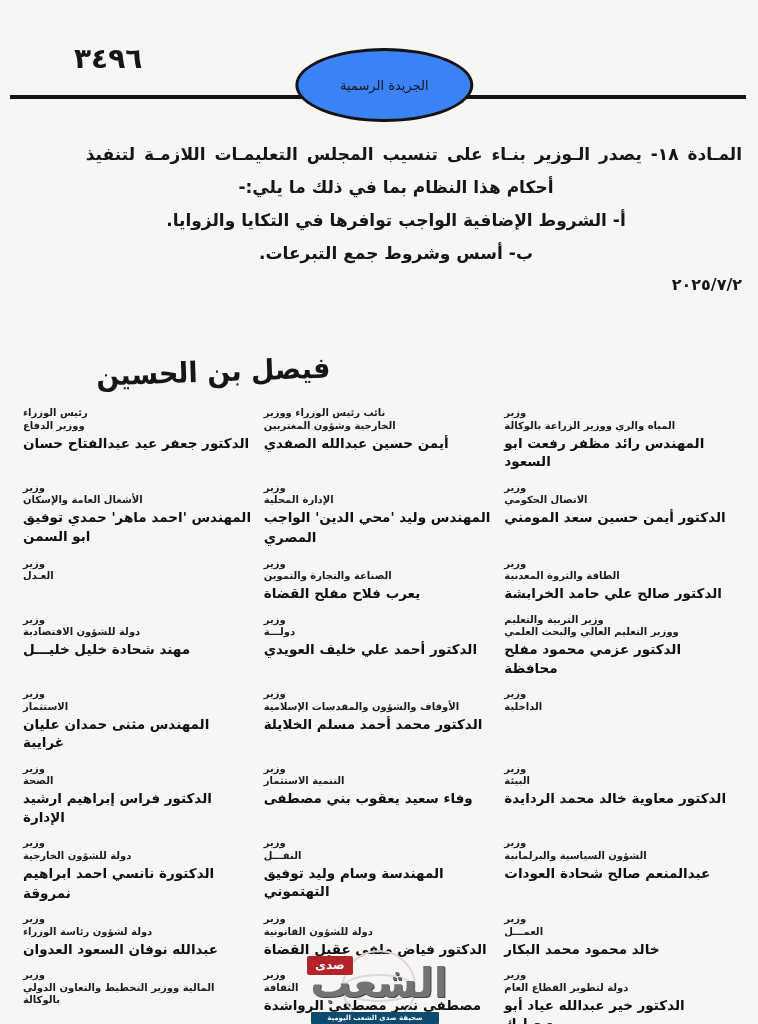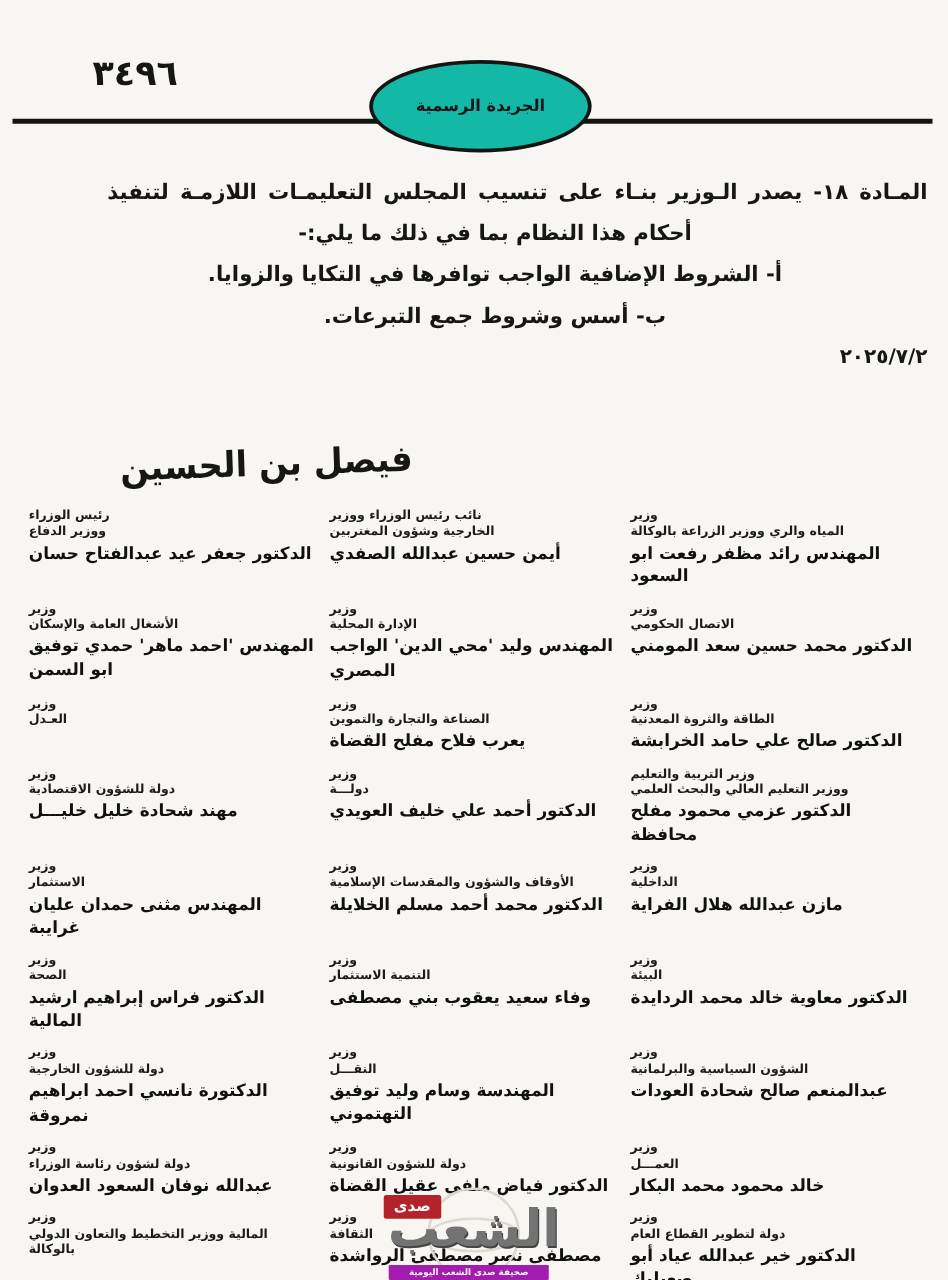--- a/index.html
+++ b/index.html
@@ -10,22 +10,22 @@
   }
   .page{width:100%;height:100%;position:relative;direction:rtl;}
 
   
   .hdr{position:relative;height:122px;}
   .page-number{position:absolute;top:42px;left:74px;font-size:28px;font-weight:bold;letter-spacing:2px;}
   .hdr-rule{position:absolute;top:95px;left:10px;right:12px;height:3.5px;background:#141414;}
   .hdr-oval{
     position:absolute;top:48px;left:50%;transform:translateX(-47%);
     width:172px;height:68px;border:3.5px solid #141414;border-radius:50%;
-    background:#14b8a6;display:flex;align-items:center;justify-content:center;
-    font-size:13px;font-weight:bold;
+    background:#3b82f6;display:flex;align-items:center;justify-content:center;
+    font-size:13px;font-weight:normal;
   }
 
   
   .article{margin:16px 16px 0 50px;font-weight:bold;}
   .a-line{margin:0;font-size:17px;line-height:33px;}
   .a-l1{text-align:right;word-spacing:3px;}
   .a-c{text-align:center;}
   .a-date{text-align:right;font-size:16px;line-height:30px;}
 
   
@@ -94,21 +94,21 @@
         <div class="m-entry">
           <div class="m-title">رئيس الوزراء</div>
           <div class="m-title">ووزير الدفاع</div>
           <div class="m-name">الدكتور جعفر عيد عبدالفتاح حسان</div>
         </div>
       </div>
       <div class="m-row">
         <div class="m-entry">
           <div class="m-title">وزير</div>
           <div class="m-title">الاتصال الحكومي</div>
-          <div class="m-name">الدكتور محمد حسين سعد المومني</div>
+          <div class="m-name">الدكتور أيمن حسين سعد المومني</div>
         </div>
         <div class="m-entry">
           <div class="m-title">وزير</div>
           <div class="m-title">الإدارة المحلية</div>
           <div class="m-name">المهندس وليد 'محي الدين' الواجب</div>
           <div class="m-name">المصري</div>
         </div>
         <div class="m-entry">
           <div class="m-title">وزير</div>
           <div class="m-title">الأشغال العامة والإسكان</div>
@@ -145,21 +145,20 @@
         <div class="m-entry">
           <div class="m-title">وزير</div>
           <div class="m-title">دولة للشؤون الاقتصادية</div>
           <div class="m-name">مهند شحادة خليل خليـــل</div>
         </div>
       </div>
       <div class="m-row">
         <div class="m-entry">
           <div class="m-title">وزير</div>
           <div class="m-title">الداخلية</div>
-          <div class="m-name">مازن عبدالله هلال الفراية</div>
         </div>
         <div class="m-entry">
           <div class="m-title">وزير</div>
           <div class="m-title">الأوقاف والشؤون والمقدسات الإسلامية</div>
           <div class="m-name">الدكتور محمد أحمد مسلم الخلايلة</div>
         </div>
         <div class="m-entry">
           <div class="m-title">وزير</div>
           <div class="m-title">الاستثمار</div>
           <div class="m-name">المهندس مثنى حمدان عليان غرايبة</div>
@@ -172,21 +171,21 @@
           <div class="m-name">الدكتور معاوية خالد محمد الردايدة</div>
         </div>
         <div class="m-entry">
           <div class="m-title">وزير</div>
           <div class="m-title">التنمية الاستثمار</div>
           <div class="m-name">وفاء سعيد يعقوب بني مصطفى</div>
         </div>
         <div class="m-entry">
           <div class="m-title">وزير</div>
           <div class="m-title">الصحة</div>
-          <div class="m-name">الدكتور فراس إبراهيم ارشيد المالية</div>
+          <div class="m-name">الدكتور فراس إبراهيم ارشيد الإدارة</div>
         </div>
       </div>
       <div class="m-row">
         <div class="m-entry">
           <div class="m-title">وزير</div>
           <div class="m-title">الشؤون السياسية والبرلمانية</div>
           <div class="m-name">عبدالمنعم صالح شحادة العودات</div>
         </div>
         <div class="m-entry">
           <div class="m-title">وزير</div>
@@ -232,16 +231,16 @@
           <div class="m-title">وزير</div>
           <div class="m-title">المالية ووزير التخطيط والتعاون الدولي بالوكالة</div>
         </div>
       </div>
     </div>
 
   <div class="logo">
     <div class="globe"></div>
     <div class="badge" style="background: rgb(181, 35, 42);">صدى</div>
     <div class="masthead">الشعب</div>
-    <div class="tagline" style="background: #a21caf;">صحيفة صدى الشعب اليومية</div>
+    <div class="tagline" style="background: #0c4a6e;">صحيفة صدى الشعب اليومية</div>
   </div>
 
 </div>
 
 </body></html>

